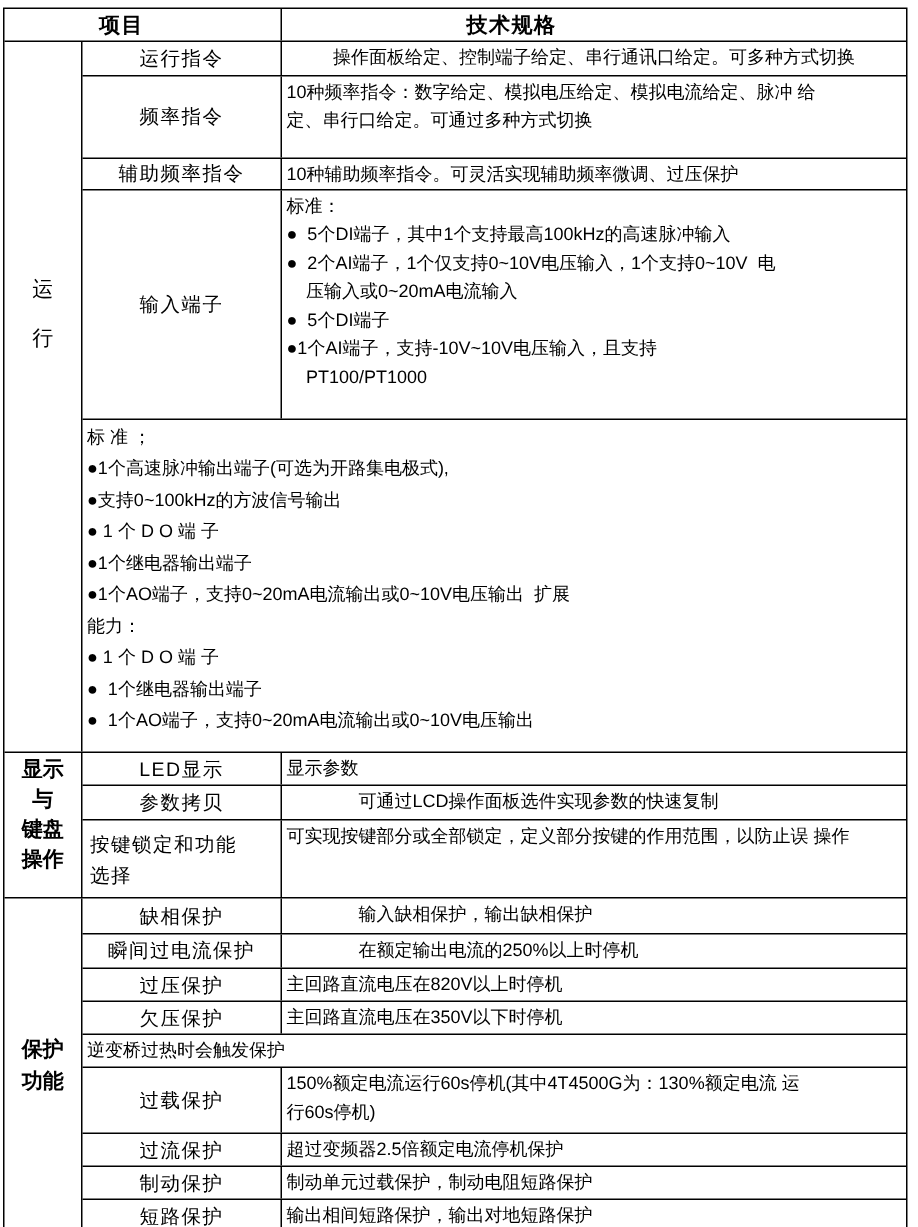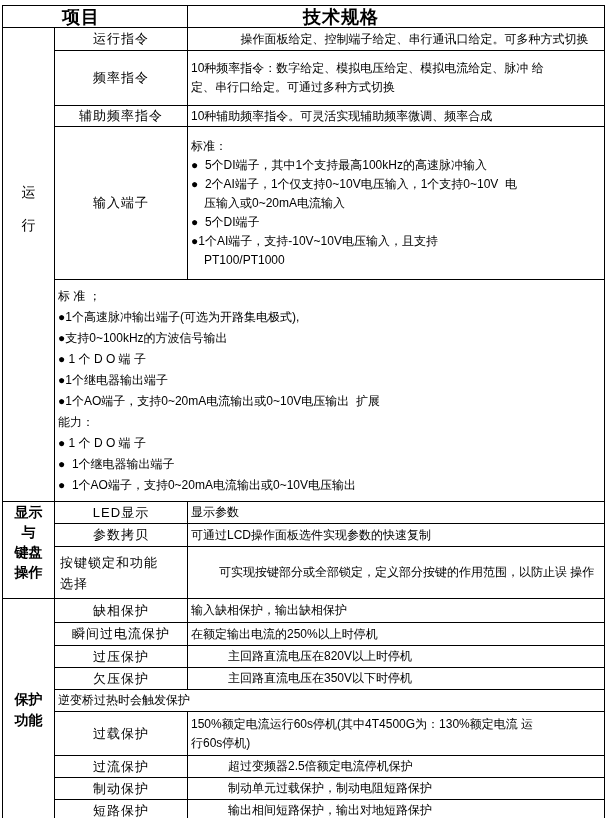--- a/index.html
+++ b/index.html
@@ -2,45 +2,45 @@
 <html><head>
 <meta charset="utf-8">
 <style>
   html,body{margin:0;padding:0;background:#fff;}
   body{width:612px;height:818px;position:relative;overflow:hidden;
        font-family:"Liberation Sans","DejaVu Sans",sans-serif;color:#000;}
   .spec-table{position:absolute;left:2px;top:5px;width:603px;
               border:1px solid #000;box-sizing:border-box;background:#fff;}
   .hdr{display:flex;height:21px;box-sizing:border-box;}
   .hdr-cell{display:flex;align-items:center;justify-content:center;
-            font-weight:bold;font-size:18px;letter-spacing:1px;box-sizing:border-box;text-align:center;}
+            font-weight:bold;font-size:14px;letter-spacing:1px;box-sizing:border-box;text-align:center;}
   .hdr-item{width:185px;border-right:1px solid #000;padding-right:28px;}
   .hdr-spec{flex:1;padding-right:110px;}
   .section{display:flex;border-top:1px solid #000;box-sizing:border-box;}
   .group-cell{width:52px;border-right:1px solid #000;box-sizing:border-box;
               display:flex;flex-direction:column;align-items:center;
               font-size:14px;text-align:center;}
   .group-run{justify-content:flex-start;padding-top:148px;line-height:33px;font-weight:normal;}
   .group-disp{line-height:20px;font-weight:bold;}
   .group-prot{justify-content:center;line-height:21px;font-weight:bold;}
   .rows{flex:1;display:flex;flex-direction:column;}
   .row{display:flex;box-sizing:border-box;}
   .row + .row{border-top:1px solid #000;}
   .item-cell{width:133px;border-right:1px solid #000;box-sizing:border-box;
              display:flex;flex-direction:column;justify-content:center;align-items:center;
              font-size:13px;letter-spacing:1px;line-height:18px;text-align:center;padding:1px 2px;}
   .item-left{align-items:flex-start;text-align:left;padding-left:5px;letter-spacing:1px;line-height:21px;}
   .spec-cell{flex:1;box-sizing:border-box;display:flex;flex-direction:column;
-             justify-content:center;font-size:12px;line-height:19px;padding:1px 3px 1px 3px;}
+             font-size:12px;line-height:19px;padding:1px 3px 1px 3px;}
   .spec-line{white-space:pre-wrap;}
   .spec-center{text-align:center;}
   .indent{padding-left:13px;}
   .lh21{line-height:21px;}
-  .h22{height:22px;gap:37px;} .h55{height:55px;} .h21{height:21px;} .h153{height:153px;}
-  .h222{height:222px;} .h23{height:23px;} .h52{height:52px;gap:28px;} .h44{height:44px;}
+  .h22{height:22px;} .h55{height:55px;} .h21{height:21px;} .h153{height:153px;}
+  .h222{height:222px;} .h23{height:23px;gap:48px;} .h52{height:52px;} .h44{height:44px;}
 </style>
 </head>
 <body>
 
 <div class="spec-table">
 
   <div class="hdr">
     <div class="hdr-cell hdr-item">项目</div>
     <div class="hdr-cell hdr-spec">技术规格</div>
   </div>
@@ -63,21 +63,21 @@
         <div class="item-cell">频率指令</div>
         <div class="spec-cell">
           <div class="spec-line">10种频率指令：数字给定、模拟电压给定、模拟电流给定、脉冲 给</div>
           <div class="spec-line">定、串行口给定。可通过多种方式切换</div>
         </div>
       </div>
 
       <div class="row h21">
         <div class="item-cell">辅助频率指令</div>
         <div class="spec-cell">
-          <div class="spec-line">10种辅助频率指令。可灵活实现辅助频率微调、频率合成</div>
+          <div class="spec-line">10种辅助频率指令。可灵活实现辅助频率微调、过压保护</div>
         </div>
       </div>
 
       <div class="row h153">
         <div class="item-cell">输入端子</div>
         <div class="spec-cell">
           <div class="spec-line">标准：</div>
           <div class="spec-line">●  5个DI端子，其中1个支持最高100kHz的高速脉冲输入</div>
           <div class="spec-line">●  2个AI端子，1个仅支持0~10V电压输入，1个支持0~10V  电</div>
           <div class="spec-line indent">压输入或0~20mA电流输入</div>

